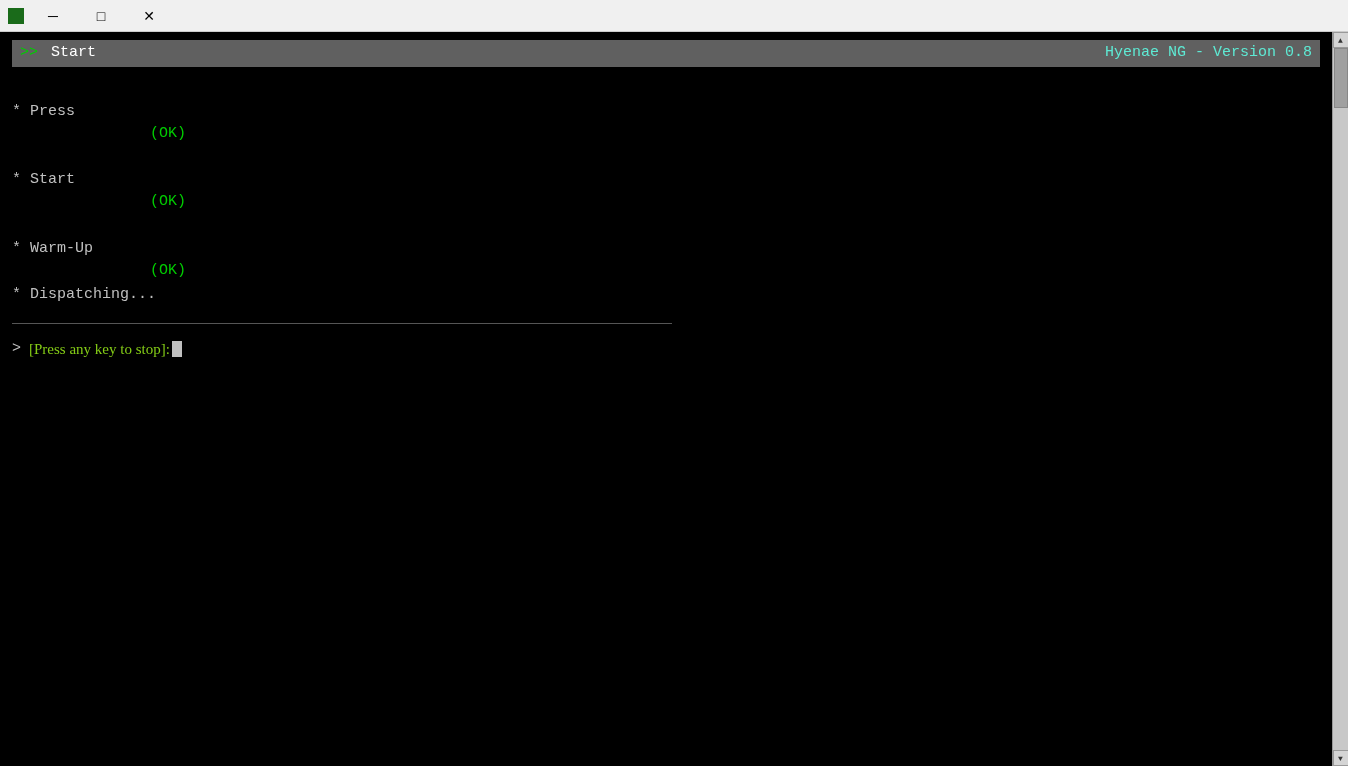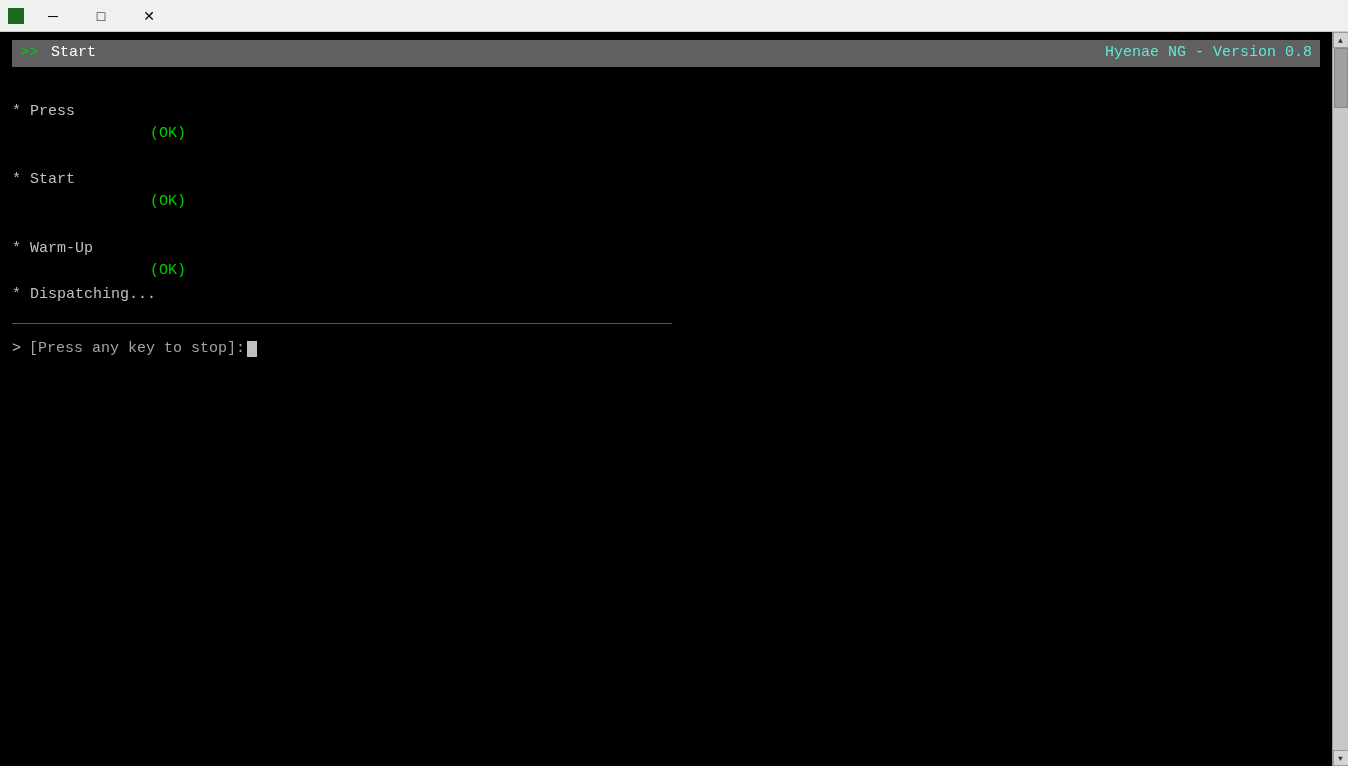--- a/index.html
+++ b/index.html
@@ -182,21 +182,22 @@
       align-items: center;
       color: #c0c0c0;
     }
 
     .prompt-arrow {
       color: #c0c0c0;
       margin-right: 8px;
     }
 
     .prompt-text {
-      color: #a3a3a3;
+      color: #84cc16;
+      font-family: Liberation Serif, serif;
     }
 
     .cursor {
       display: inline-block;
       width: 10px;
       height: 16px;
       background: #c0c0c0;
       vertical-align: middle;
       margin-left: 2px;
     }

